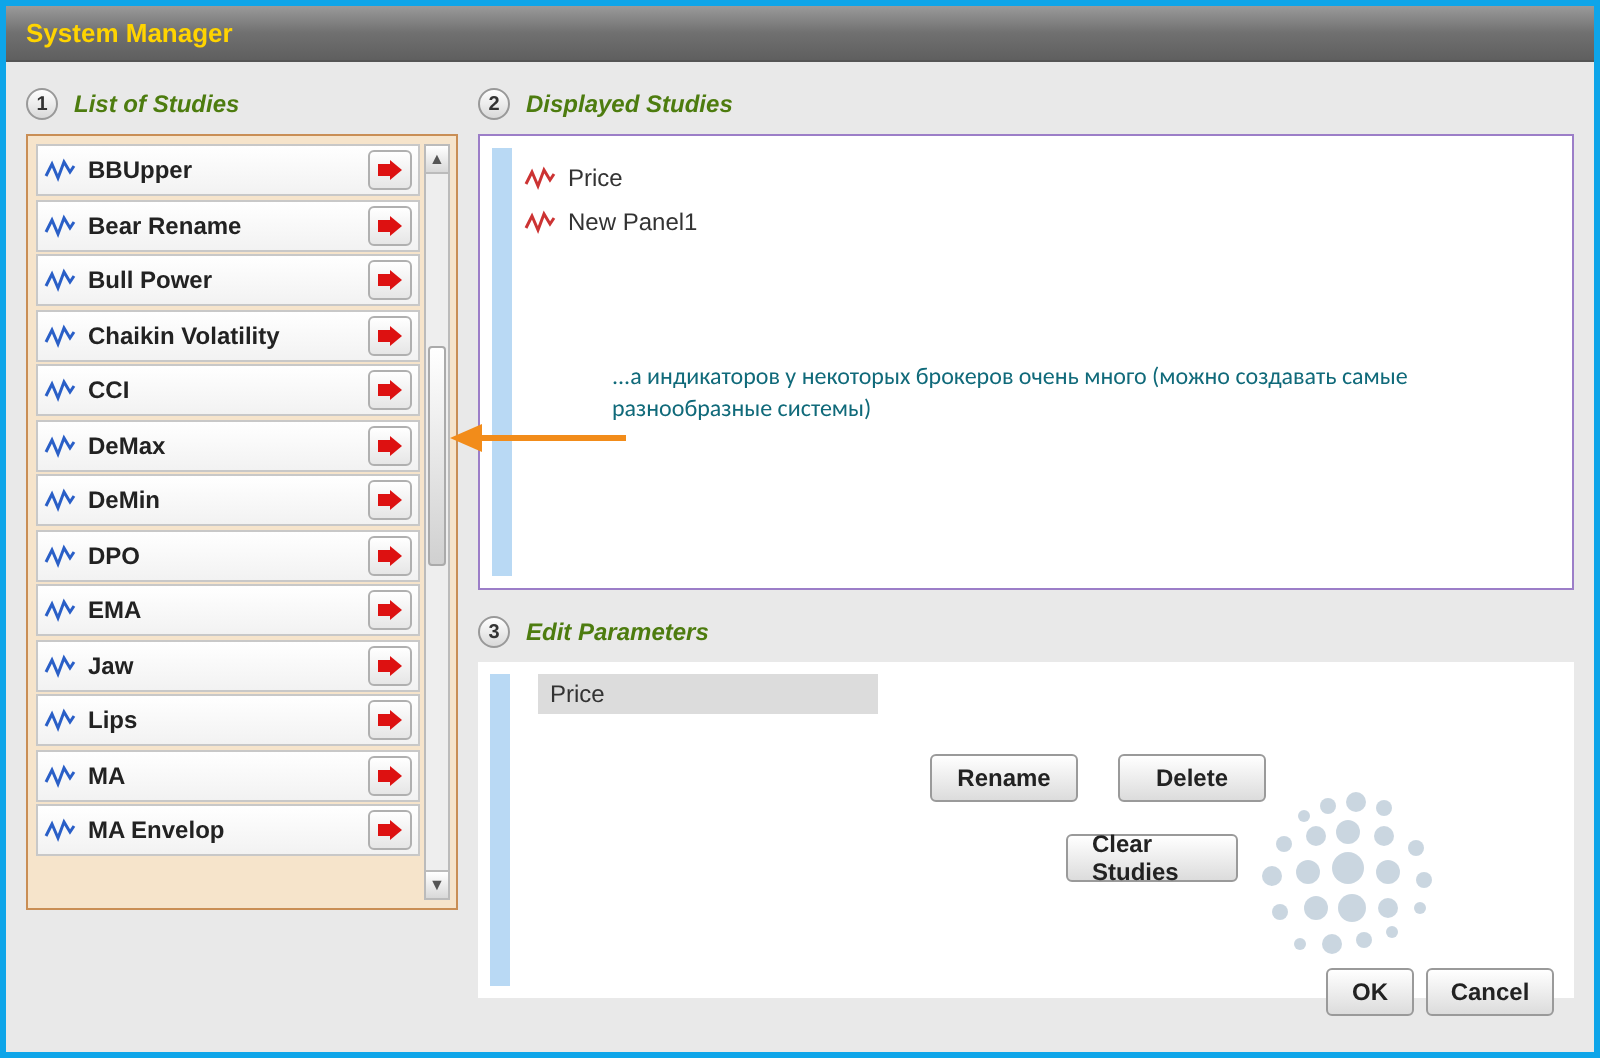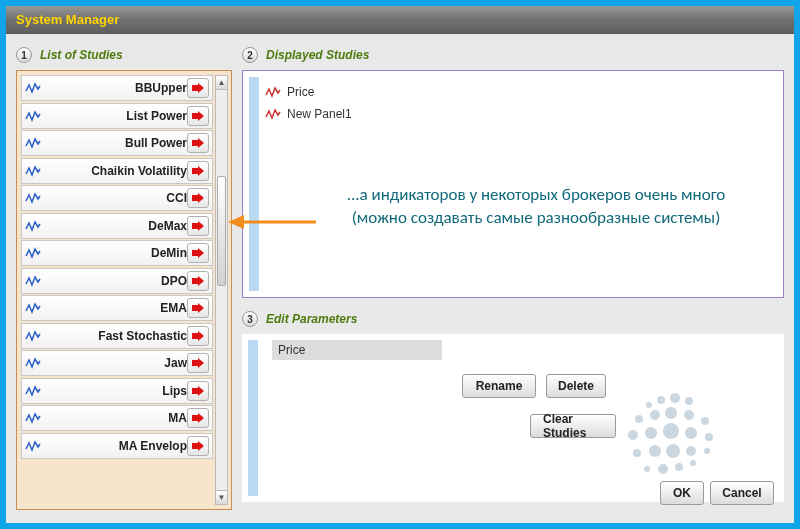--- a/index.html
+++ b/index.html
@@ -5,21 +5,21 @@
   * { box-sizing: border-box; }
   body {
     margin: 0;
     font-family: Arial, Helvetica, sans-serif;
     font-size: 12px;
     background: #fff;
   }
   .window {
     width: 800px;
     height: 529px;
-    border: 6px solid #0ea5e9;
+    border: 3px solid #0ea5e9;
     background: #e9e9e9;
     position: relative;
     overflow: hidden;
   }
   .title-bar {
     height: 28px;
     background: linear-gradient(to bottom,#9a9a9a 0%, #707070 50%, #5f5f5f 100%);
     color: #ffd400;
     font-weight: bold;
     padding: 6px 10px;
@@ -48,26 +48,25 @@
     display:flex; align-items:center; justify-content:center;
     font-size:10px; font-weight:bold; color:#333;
     margin-right:8px;
   }
   .panel-title { font-weight:bold; color:#4d7c0f;font-style:italic; }
 
   
   .left-col { width: 216px; }
   .lb-body {
     margin-top:4px;
-    height: 440px;
+    height: 388px;
     border: 1px solid #c98e55;
     background: #f6e4cb;
     padding:4px;
     position:relative;
-    text-align:right;
   }
   .study-list {
     position:absolute;
     top:4px; left:4px; right:18px; bottom:4px;
     overflow:hidden;
   }
   .study-row {
     height:26px;
     background: linear-gradient(to bottom,#ffffff,#f2f2f2);
     border:1px solid #c8c8c8;
@@ -170,35 +169,34 @@
     border:1px solid #9a9a9a;
     border-radius:3px;
     font-weight:bold;
     font-size:12px;
     color:#222;
     display:inline-flex; align-items:center; justify-content:center;
     cursor:pointer;
   }
 
   .rename-btn { position:absolute; right:258px; bottom:125px; width:74px;}
-  .delete-btn { position:absolute; right:188px; bottom:125px; width:60px;margin-top:23px;}
+  .delete-btn { position:absolute; right:164px; bottom:125px; width:74px;margin-top:23px;}
   .clear-btn  { position:absolute; right:178px; bottom:85px;  width:86px;}
   .ok-btn     { position:absolute; right:90px;  bottom:18px;  width:44px;}
   .cancel-btn { position:absolute; right:20px;  bottom:18px;  width:64px;}
 
   
   .annotation {
     position:absolute;
-    left:320px; top:150px;
+    left:303px; top:150px;
     width:420px;
     color:#106a7a;
-    font-size:17px;
+    font-size:12px;
     line-height:1.35;
     font-family: Calibri, Arial, sans-serif;
-    text-align: center;
   }
   .arrow-annot {
     position:absolute;
     left:222px; top:178px;
     width:88px; height:20px;
   }
 
   
   .globe {
     position:absolute;
@@ -232,21 +230,21 @@
                   <svg width="14" height="14" viewBox="0 0 14 14">
                     <rect x="1" y="4" width="6" height="6" fill="#d11"></rect>
                     <polygon points="7,2 13,7 7,12" fill="#d11"></polygon>
                   </svg>
                 </span>
               </div>
               <div class="study-row">
                 <svg class="zigzag-icon" viewBox="0 0 16 14">
                   <polyline points="1,10 4,4 7,11 10,3 13,8 15,5" fill="none" stroke="#2a5fc7" stroke-width="1.5"></polyline>
                 </svg>
-                <span class="study-name">List Power</span>
+                <span class="study-name">Bear Rename</span>
                 <span class="add-btn">
                   <svg width="14" height="14" viewBox="0 0 14 14">
                     <rect x="1" y="4" width="6" height="6" fill="#d11"></rect>
                     <polygon points="7,2 13,7 7,12" fill="#d11"></polygon>
                   </svg>
                 </span>
               </div>
               <div class="study-row">
                 <svg class="zigzag-icon" viewBox="0 0 16 14">
                   <polyline points="1,10 4,4 7,11 10,3 13,8 15,5" fill="none" stroke="#2a5fc7" stroke-width="1.5"></polyline>
@@ -317,32 +315,20 @@
                     <rect x="1" y="4" width="6" height="6" fill="#d11"></rect>
                     <polygon points="7,2 13,7 7,12" fill="#d11"></polygon>
                   </svg>
                 </span>
               </div>
               <div class="study-row">
                 <svg class="zigzag-icon" viewBox="0 0 16 14">
                   <polyline points="1,10 4,4 7,11 10,3 13,8 15,5" fill="none" stroke="#2a5fc7" stroke-width="1.5"></polyline>
                 </svg>
                 <span class="study-name">EMA</span>
-                <span class="add-btn">
-                  <svg width="14" height="14" viewBox="0 0 14 14">
-                    <rect x="1" y="4" width="6" height="6" fill="#d11"></rect>
-                    <polygon points="7,2 13,7 7,12" fill="#d11"></polygon>
-                  </svg>
-                </span>
-              </div>
-              <div class="study-row">
-                <svg class="zigzag-icon" viewBox="0 0 16 14">
-                  <polyline points="1,10 4,4 7,11 10,3 13,8 15,5" fill="none" stroke="#2a5fc7" stroke-width="1.5"></polyline>
-                </svg>
-                <span class="study-name">Fast Stochastic</span>
                 <span class="add-btn">
                   <svg width="14" height="14" viewBox="0 0 14 14">
                     <rect x="1" y="4" width="6" height="6" fill="#d11"></rect>
                     <polygon points="7,2 13,7 7,12" fill="#d11"></polygon>
                   </svg>
                 </span>
               </div>
               <div class="study-row">
                 <svg class="zigzag-icon" viewBox="0 0 16 14">
                   <polyline points="1,10 4,4 7,11 10,3 13,8 15,5" fill="none" stroke="#2a5fc7" stroke-width="1.5"></polyline>

